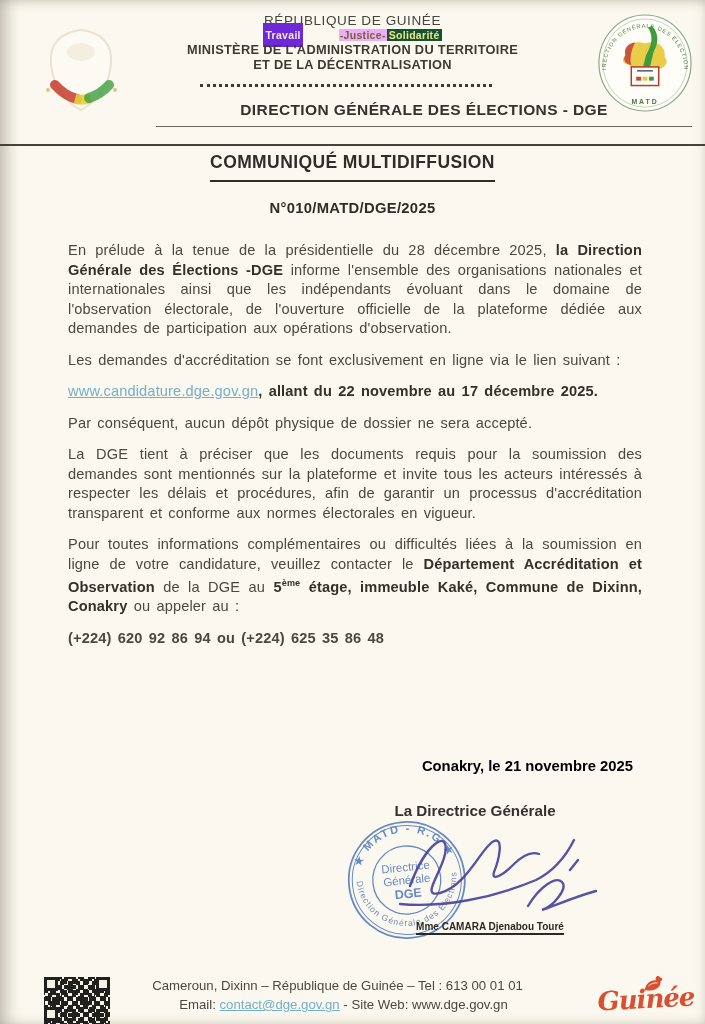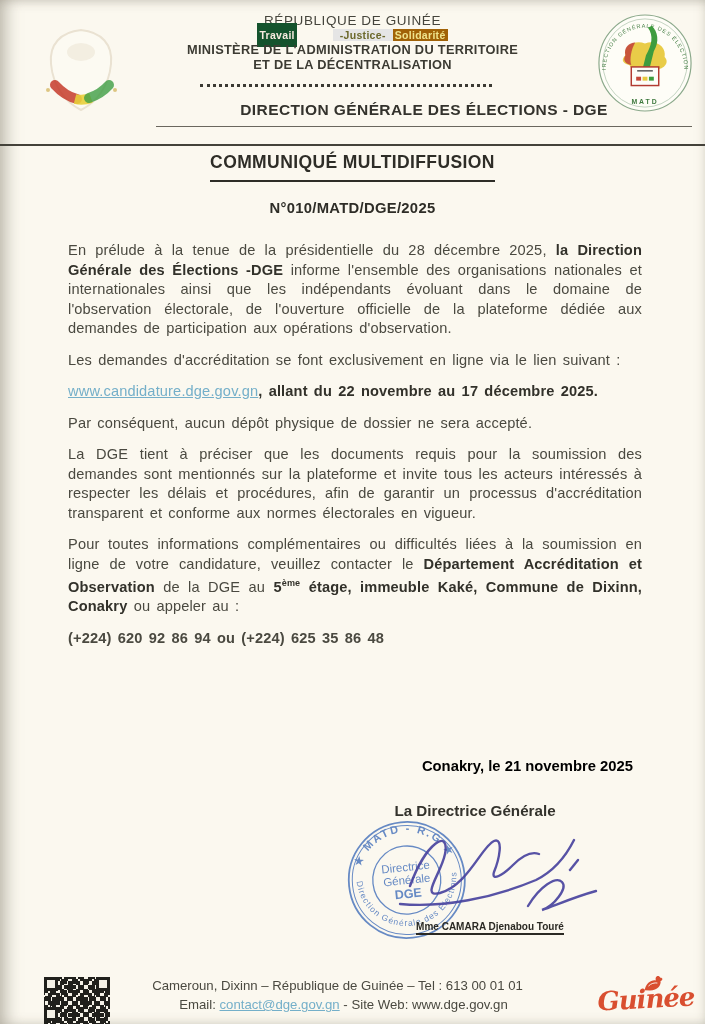--- a/index.html
+++ b/index.html
@@ -10,23 +10,23 @@
                inset 0 8px 12px -8px rgba(140,135,120,.45),
                inset -6px -6px 14px -10px rgba(140,135,120,.5);
     font-family:"Liberation Sans", sans-serif;
     color:#4a4940;
   }
   .abs{position:absolute;}
   .ctr{left:0;right:0;text-align:center;}
   
   .republic{top:13px;font-size:13.5px;letter-spacing:.6px;color:#45443c;}
   .motto{top:29px;font-size:10.5px;font-weight:700;letter-spacing:.3px;}
-  .motto .m-red{background:#14532d;color:#f6eadf;padding:6px 2px;}
-  .motto .m-yel{background:#e5e5e5;color:#6b682a;padding:0 7px;margin-left:36px;}
-  .motto .m-grn{background:#a16207;color:#efe48e;padding:0 2px;}
+  .motto .m-red{background:#6d28d9;color:#f6eadf;padding:6px 2px;}
+  .motto .m-yel{background:#f0abfc;color:#6b682a;padding:0 1px;margin-left:36px;}
+  .motto .m-grn{background:#14532d;color:#efe48e;padding:0 2px;}
   .ministry1{top:42px;font-size:12.8px;font-weight:700;letter-spacing:.3px;color:#3c3b33;}
   .ministry2{top:57px;font-size:12.8px;font-weight:700;letter-spacing:.3px;color:#3c3b33;}
   .dotline{top:84px;left:200px;width:292px;border-top:3px dotted #3b3a33;}
   .direction{
     top:101px;left:156px;right:13px;text-align:center;
     font-size:15.5px;font-weight:700;letter-spacing:.4px;color:#33322c;
     padding-bottom:7px;border-bottom:1.5px solid #6a675e;
   }
   .rule{top:144px;left:0;right:0;border-top:2.2px solid #44423a;}
   

